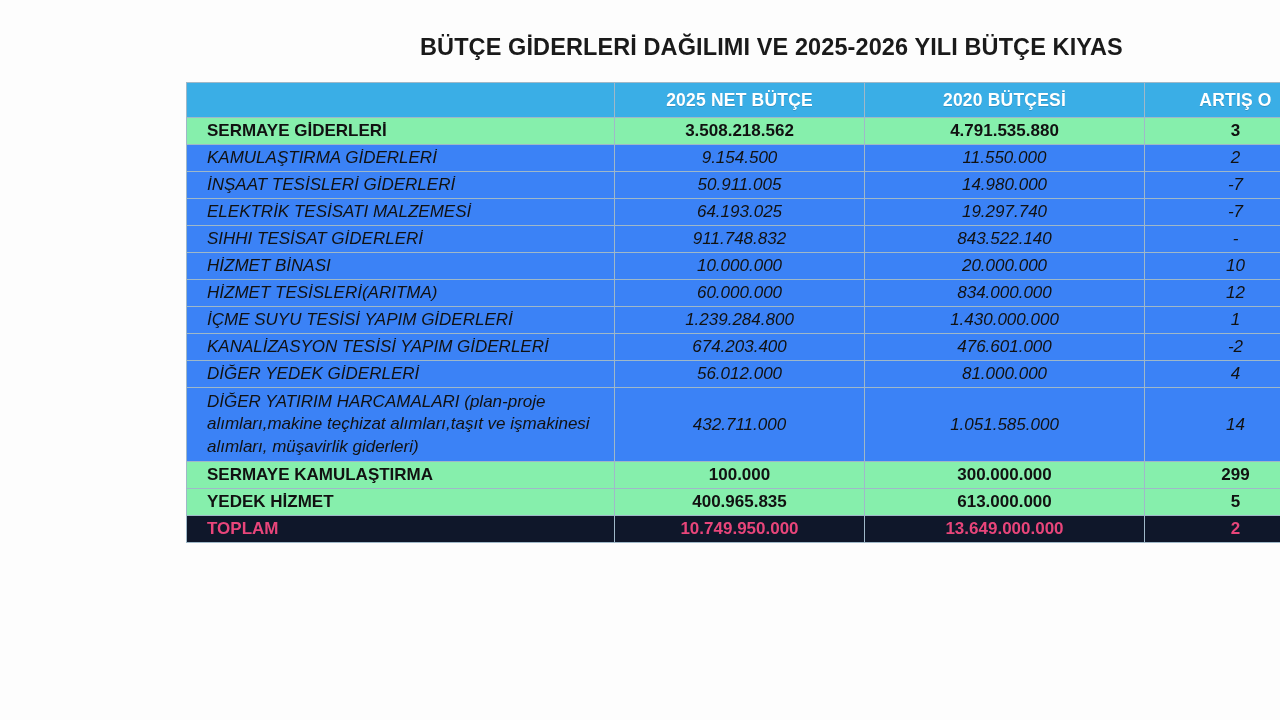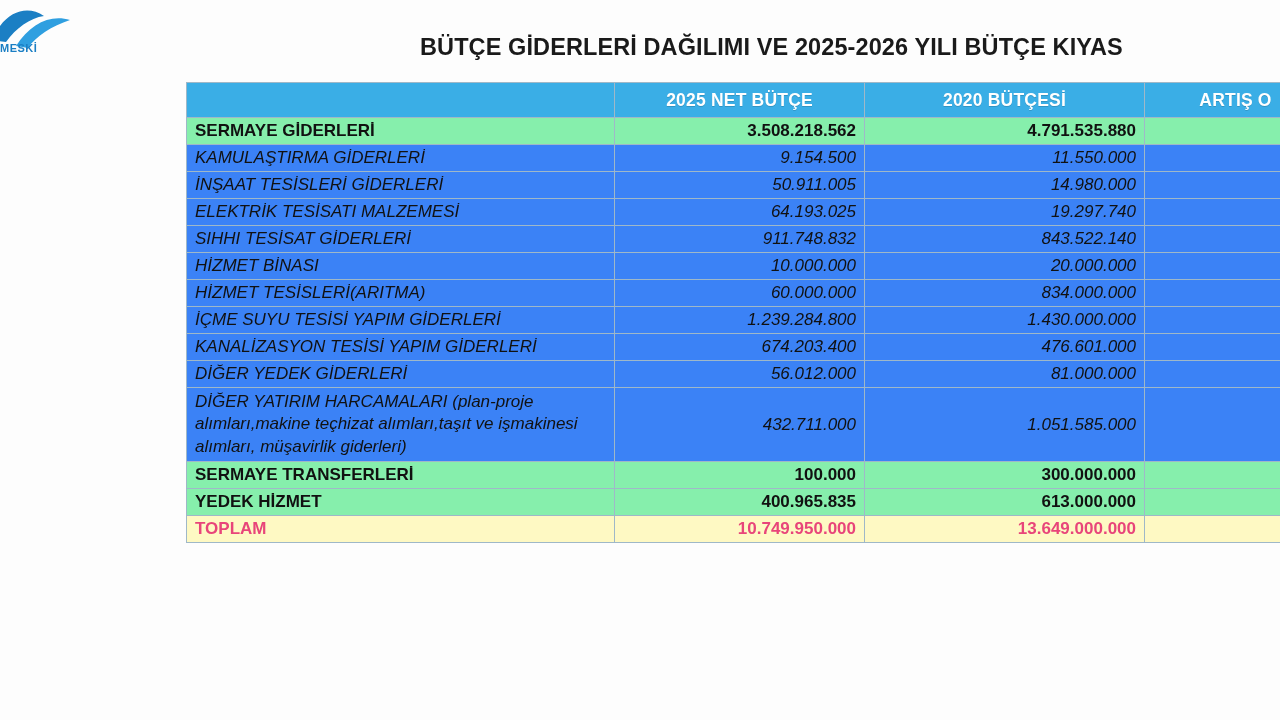--- a/index.html
+++ b/index.html
@@ -72,21 +72,21 @@
     width: 1140px;
     font-family: "Liberation Sans", sans-serif;
   }
   table.budget col.c-label { width: 428px; }
   table.budget col.c-2025  { width: 250px; }
   table.budget col.c-2026  { width: 280px; }
   table.budget col.c-rate  { width: 182px; }
 
   table.budget th, table.budget td {
     border: 1px solid #9fb8c8;
-    padding: 3px 8px;
+    padding: 3px 20px;
     vertical-align: middle;
   }
 
   thead th {
     background: #3aaee6;
     color: #ffffff;
     font-size: 17.5px;
     font-weight: bold;
     text-align: center;
     height: 28px;
@@ -104,50 +104,43 @@
     background: #86efac;
     font-weight: bold;
     font-style: normal;
   }
   td.label {
     text-align: left;
     font-style: italic;
   }
   tr.section td.label { font-style: normal; }
   td.num {
-    text-align: right;
+    text-align: center;
     font-style: italic;
     padding-right: 12px;
     white-space: nowrap;
   }
   tr.section td.num { font-style: normal; font-weight: bold; }
 
   tr.total td {
-    background: #fef9c3;
+    background: #0f172a;
     color: #e8457a;
     font-weight: bold;
     font-size: 17px;
     font-style: normal;
   }
   tr.total td.label { text-align: left; }
 
   .multiline { line-height: 1.32; }
 </style>
 </head>
 <body>
 
 <div id="stage">
 
-  <div class="logo-wrap">
-    <svg class="logo-mark" viewBox="0 0 110 46">
-      <path d="M6 34 C 18 6, 40 -2, 58 10 C 44 12, 30 22, 20 36 Z" fill="#1b7fc4"></path>
-      <path d="M30 40 C 44 18, 64 8, 84 14 C 66 20, 50 30, 42 42 Z" fill="#2f9fe0"></path>
-    </svg>
-    <div class="logo-text">MESKİ</div>
-  </div>
 
   <div class="doc-title">BÜTÇE GİDERLERİ DAĞILIMI VE 2025-2026 YILI BÜTÇE KIYAS</div>
 
   <div class="table-wrap">
     <table class="budget">
       <colgroup>
         <col class="c-label">
           <col class="c-2025">
           <col class="c-2026">
           <col class="c-rate">
@@ -221,21 +214,21 @@
             <td class="num">81.000.000</td>
             <td class="num">4</td>
           </tr>
           <tr>
             <td class="label multiline">DİĞER YATIRIM HARCAMALARI (plan-proje alımları,makine teçhizat alımları,taşıt ve işmakinesi alımları, müşavirlik giderleri)</td>
             <td class="num">432.711.000</td>
             <td class="num">1.051.585.000</td>
             <td class="num">14</td>
           </tr>
           <tr class="section">
-            <td class="label">SERMAYE TRANSFERLERİ</td>
+            <td class="label">SERMAYE KAMULAŞTIRMA</td>
             <td class="num">100.000</td>
             <td class="num">300.000.000</td>
             <td class="num">299</td>
           </tr>
           <tr class="section">
             <td class="label">YEDEK HİZMET</td>
             <td class="num">400.965.835</td>
             <td class="num">613.000.000</td>
             <td class="num">5</td>
           </tr>

